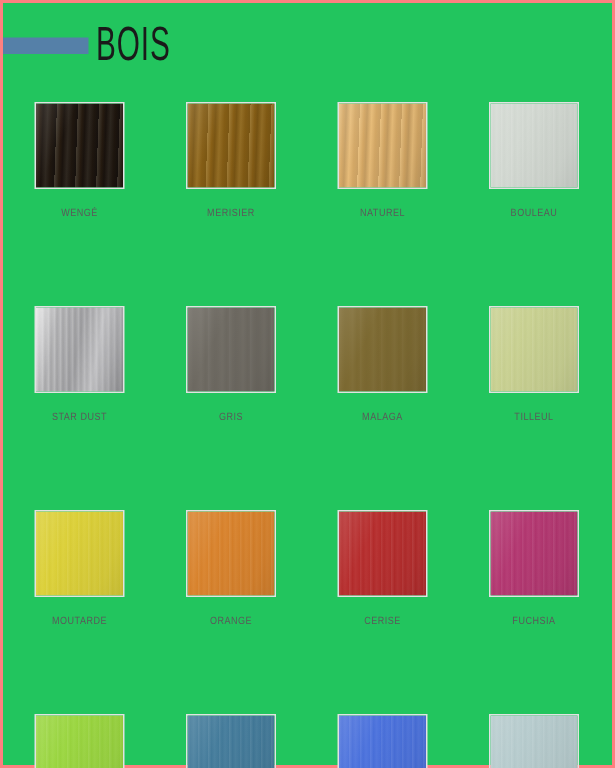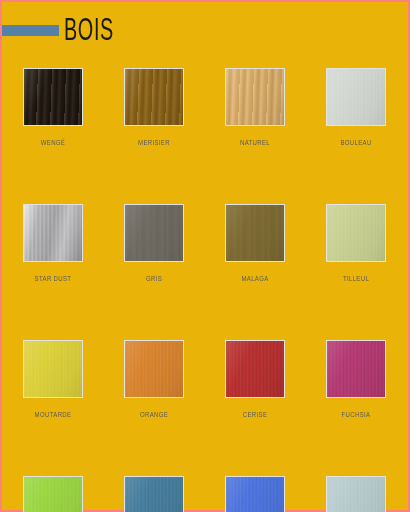--- a/index.html
+++ b/index.html
@@ -155,21 +155,21 @@
     line-height: 9px;
     letter-spacing: .4px;
     color: #5a5a5a;
     white-space: nowrap;
     transform: scaleX(0.86);
   }
 </style>
 </head>
 <body>
 
-<div id="page" style="border-color: rgb(255, 128, 128); background: #eab308;">
+<div id="page" style="border-color: rgb(255, 128, 128); background: #22c55e;">
 
   <div id="header">
     <div id="accent-bar" style="background: rgb(85, 128, 168);"></div>
     <div id="page-title">BOIS</div>
   </div>
 
   <div id="swatch-grid">
       <div class="swatch-cell">
         <div class="swatch-chip">
           <div class="chip-fill" style="background: rgb(23, 18, 15);"></div>

